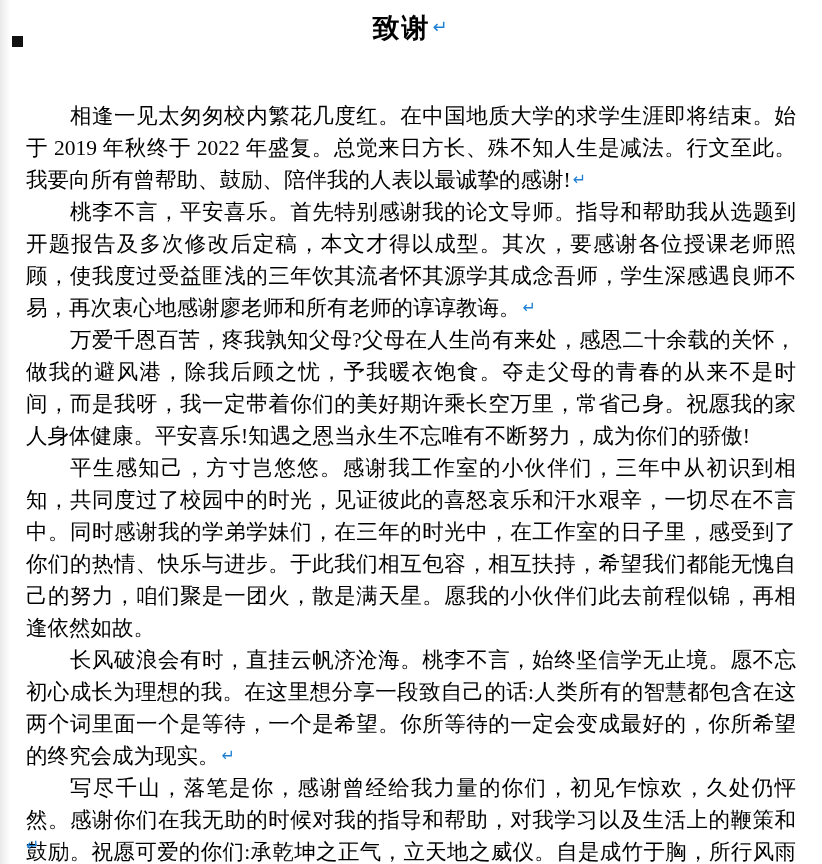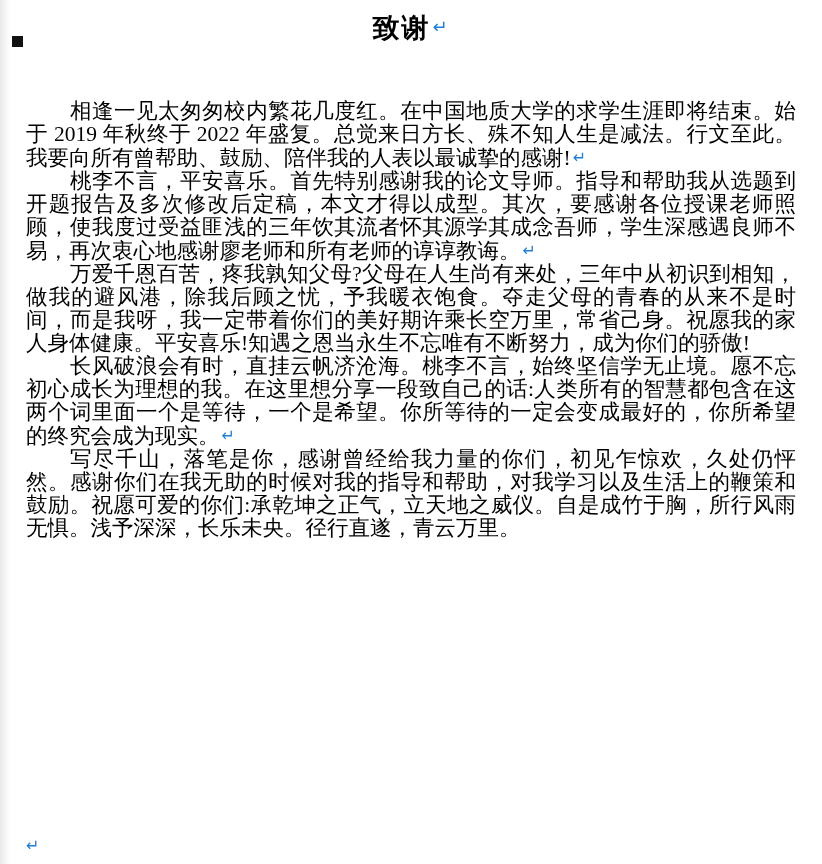--- a/index.html
+++ b/index.html
@@ -61,21 +61,21 @@
   }
   .body-area {
     position: absolute;
     left: 26px;
     top: 100px;
     width: 770px;
   }
   p.para {
     margin: 0 0 0 0;
     font-size: 21.5px;
-    line-height: 23px;
+    line-height: 32px;
     color: #000000;
     text-align: justify;
     text-justify: inter-ideograph;
     text-indent: 44px;
   }
   p.para + p.para {
     margin-top: 0;
   }
   .last-line-mark {
     position: absolute;
@@ -97,22 +97,23 @@
   <div class="doc-title">
     <span>致谢</span><span class="pilcrow title-pilcrow">↵</span>
   </div>
 
   <div class="body-area">
 
     <p class="para"><span>相逢一见太匆匆校内繁花几度红。在中国地质大学的求学生涯即将结束。始于 2019 年秋终于 2022 年盛复。总觉来日方长、殊不知人生是减法。行文至此。我要向所有曾帮助、鼓励、陪伴我的人表以最诚挚的感谢!</span><span class="pilcrow">↵</span></p>
 
     <p class="para"><span>桃李不言，平安喜乐。首先特别感谢我的论文导师。指导和帮助我从选题到开题报告及多次修改后定稿，本文才得以成型。其次，要感谢各位授课老师照顾，使我度过受益匪浅的三年饮其流者怀其源学其成念吾师，学生深感遇良师不易，再次衷心地感谢廖老师和所有老师的谆谆教诲。</span><span class="pilcrow">↵</span></p>
 
-    <p class="para"><span>万爱千恩百苦，疼我孰知父母?父母在人生尚有来处，三年中从初识到相知，做我的避风港，除我后顾之忧，予我暖衣饱食。夺走父母的青春的从来不是时间，而是我呀，我一定带着你们的美好期许乘长空万里，常省己身。祝愿我的家人身体健康。平安喜乐!知遇之恩当永生不忘唯有不断努力，成为你们的骄傲!</span></p>
+    <p class="para"><span>万爱千恩百苦，疼我孰知父母?父母在人生尚有来处，感恩二十余载的关怀，做我的避风港，除我后顾之忧，予我暖衣饱食。夺走父母的青春的从来不是时间，而是我呀，我一定带着你们的美好期许乘长空万里，常省己身。祝愿我的家人身体健康。平安喜乐!知遇之恩当永生不忘唯有不断努力，成为你们的骄傲!</span></p>
 
+    <p class="para"><span>平生感知己，方寸岂悠悠。感谢我工作室的小伙伴们，三年中从初识到相知，共同度过了校园中的时光，见证彼此的喜怒哀乐和汗水艰辛，一切尽在不言中。同时感谢我的学弟学妹们，在三年的时光中，在工作室的日子里，感受到了你们的热情、快乐与进步。于此我们相互包容，相互扶持，希望我们都能无愧自己的努力，咱们聚是一团火，散是满天星。愿我的小伙伴们此去前程似锦，再相逢依然如故。</span></p>
 
     <p class="para"><span>长风破浪会有时，直挂云帆济沧海。桃李不言，始终坚信学无止境。愿不忘初心成长为理想的我。在这里想分享一段致自己的话:人类所有的智慧都包含在这两个词里面一个是等待，一个是希望。你所等待的一定会变成最好的，你所希望的终究会成为现实。</span><span class="pilcrow">↵</span></p>
 
     <p class="para"><span>写尽千山，落笔是你，感谢曾经给我力量的你们，初见乍惊欢，久处仍怦然。感谢你们在我无助的时候对我的指导和帮助，对我学习以及生活上的鞭策和鼓励。祝愿可爱的你们:承乾坤之正气，立天地之威仪。自是成竹于胸，所行风雨无惧。浅予深深，长乐未央。径行直遂，青云万里。</span></p>
 
   </div>
 
   <div class="last-line-mark">↵</div>
 
 </div>

